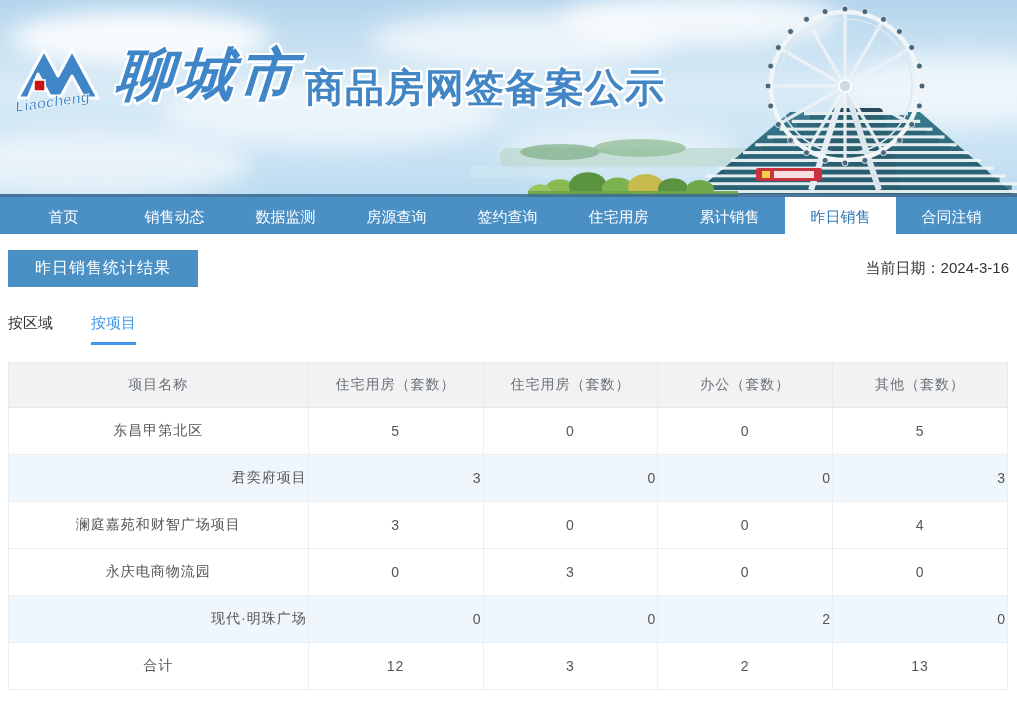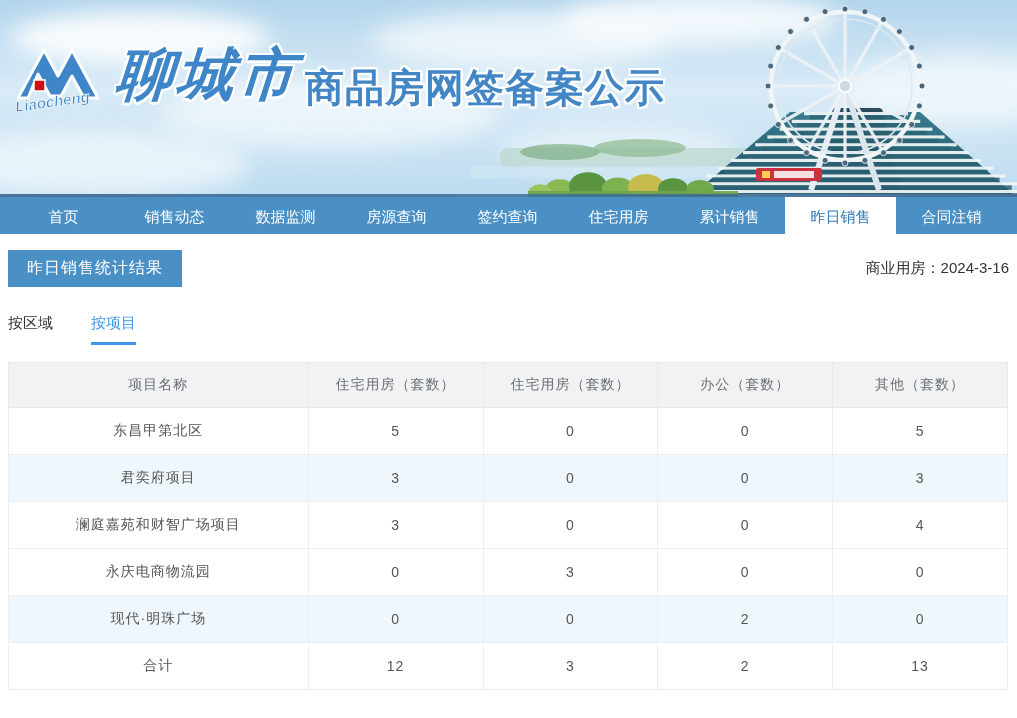--- a/index.html
+++ b/index.html
@@ -28,36 +28,36 @@
     text-shadow:-2px 0 0 #fff,2px 0 0 #fff,0 -2px 0 #fff,0 2px 0 #fff,
       -2px -2px 0 #fff,2px 2px 0 #fff,-2px 2px 0 #fff,2px -2px 0 #fff;
   }
   
   .nav{height:37px;background:#4b90c5;display:flex;padding-left:8px;}
   .nav-item{width:111px;text-align:center;line-height:40px;font-size:15px;color:#fff;cursor:pointer;}
   .nav-item.active{background:#ffffff;color:#3079b6;}
   
   .content{padding:0 8px;}
   .section-head{display:flex;justify-content:space-between;align-items:center;margin-top:16px;}
-  .badge{background:#4b90c5;color:#fff;font-size:16px;padding:8px 19px;letter-spacing:1px;}
+  .badge{background:#4b90c5;color:#fff;font-size:16px;padding:8px 27px;letter-spacing:1px;}
   .date{font-size:15px;color:#333;}
   .tabs{display:flex;gap:38px;margin-top:27px;}
   .tab{font-size:15px;color:#333;padding-bottom:9px;cursor:pointer;border-bottom:3px solid transparent;text-align:right;}
   .tab.active{color:#3e96e8;border-bottom-color:#3e96e8;}
   
   table.stats{width:1000px;border-collapse:collapse;margin-top:17px;table-layout:fixed;}
   table.stats th{
     background:#f2f2f2;color:#68707a;font-weight:normal;font-size:14px;height:42px;
     border:1px solid #e9e9e9;letter-spacing:1px;
   }
   table.stats td{
     height:44px;text-align:center;font-size:14px;color:#555;
     border:1px solid #eceff1;background:#fff;letter-spacing:1px;
   }
-  table.stats tr.alt td{background:#eff7fd;}
+  table.stats tr.alt td{background:#eff7fd;text-align:right;}
 </style>
 </head>
 <body>
 
 <div class="banner">
   <svg class="art" width="1017" height="197" viewBox="0 0 1017 197">
     <defs>
       <linearGradient id="sky" x1="0" y1="0" x2="0" y2="1">
         <stop offset="0" stop-color="#b4d5ec"></stop>
         <stop offset="0.45" stop-color="#d9ebf7"></stop>
@@ -193,21 +193,21 @@
     <div class="nav-item">住宅用房</div>
     <div class="nav-item">累计销售</div>
     <div class="nav-item active">昨日销售</div>
     <div class="nav-item">合同注销</div>
   </div>
 
 <div class="content">
   <div class="section-head">
     <div class="badge">昨日销售统计结果</div>
     <div class="date">
-      <span>商业用房：</span><span>2024-3-16</span>
+      <span>当前日期：</span><span>2024-3-16</span>
     </div>
   </div>
 
   <div class="tabs">
       <div class="tab">按区域</div>
       <div class="tab active">按项目</div>
     </div>
 
   <table class="stats">
     <colgroup>

